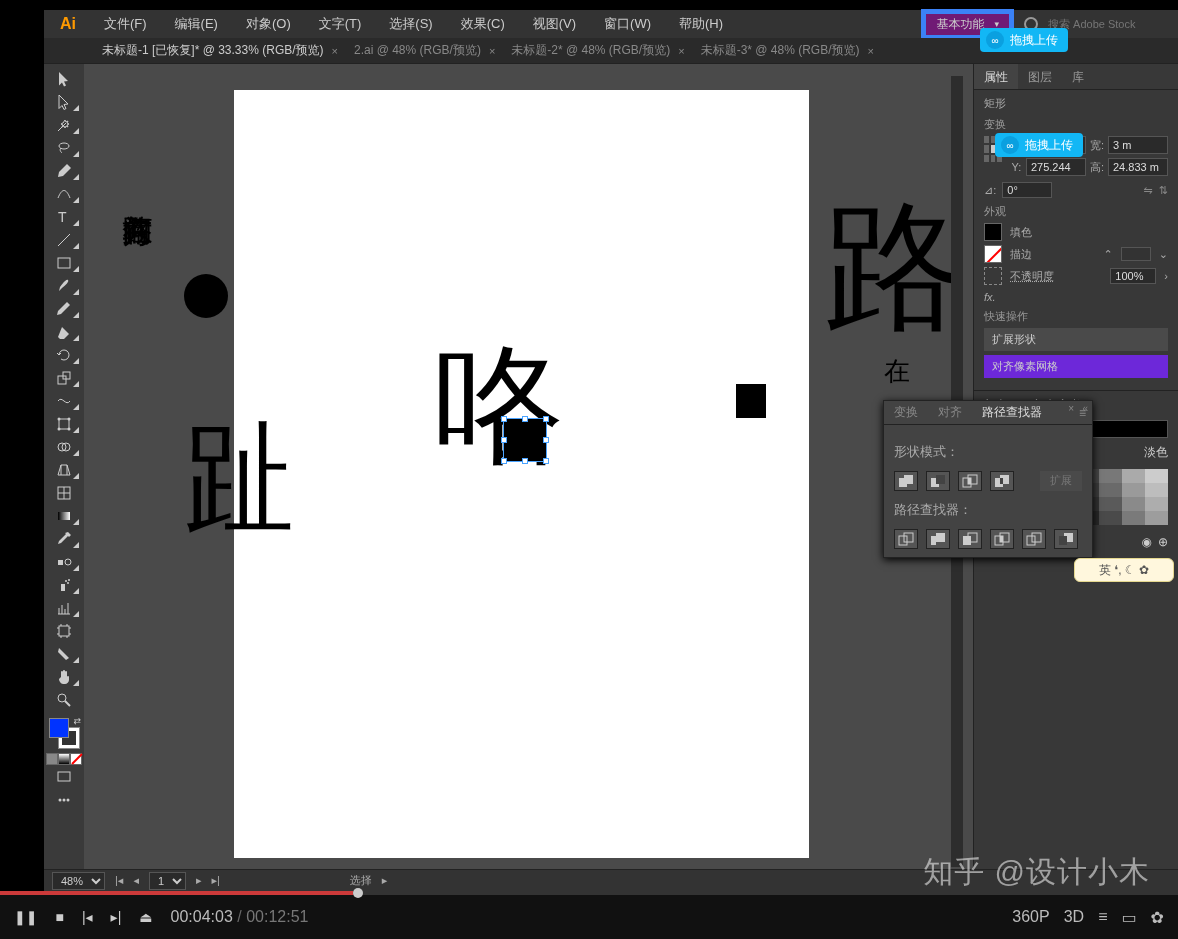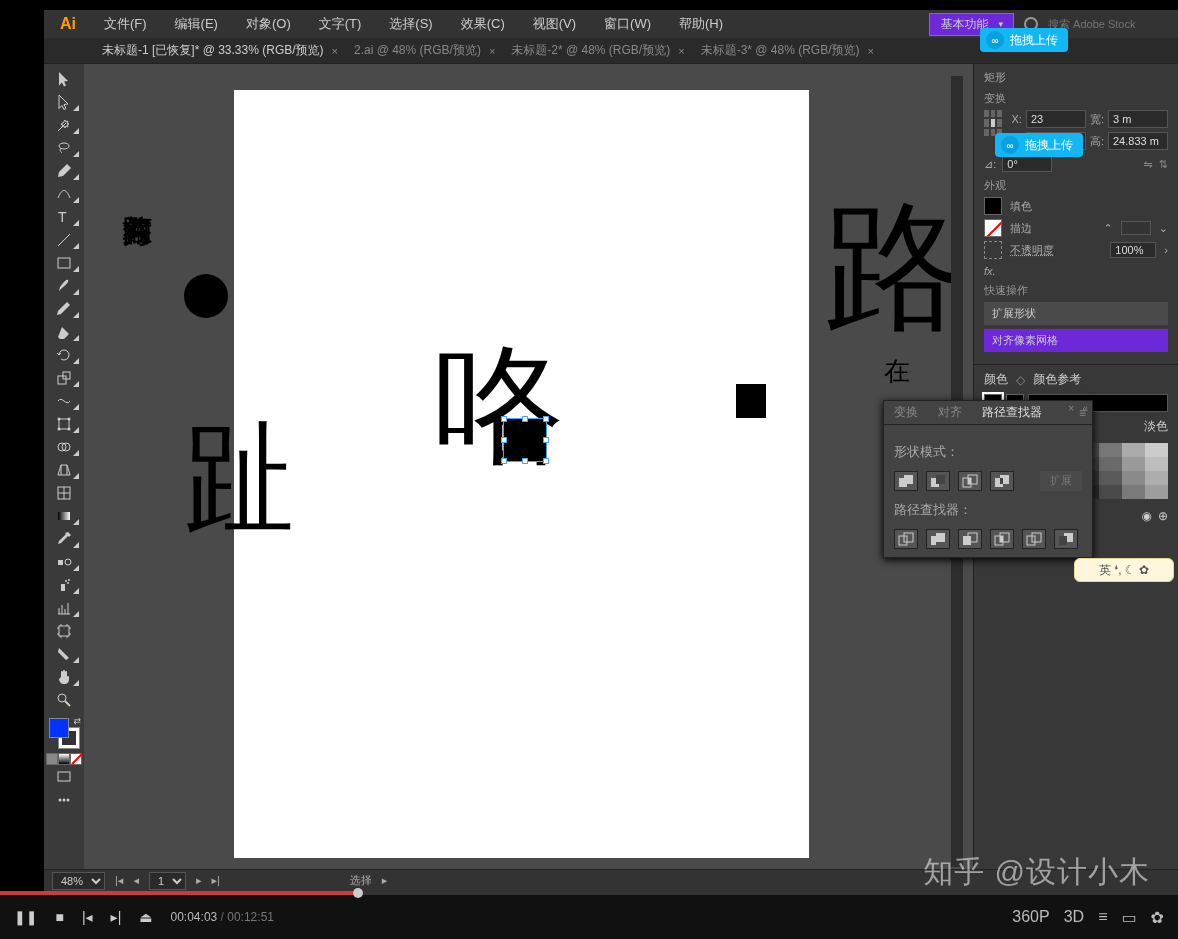--- a/index.html
+++ b/index.html
@@ -2,21 +2,21 @@
 <html><head>
 <meta charset="utf-8">
 <style>
 * { margin:0; padding:0; box-sizing:border-box; font-family: "Microsoft YaHei", Arial, sans-serif; }
 body { background:#000; width:1178px; height:939px; overflow:hidden; position:relative; color:#ccc; font-size:12px; }
 .app { position:absolute; left:44px; top:10px; right:0; bottom:48px; background:#333; display:flex; flex-direction:column; }
 .menubar { height:28px; background:#333; display:flex; align-items:center; padding-left:6px; gap:8px; }
 .ai-logo { color:#ff9a00; font-weight:bold; font-size:16px; padding:0 10px; }
 .menu-item { padding:4px 10px; color:#ccc; cursor:pointer; font-size:13px; }
 .menubar-right { margin-left:auto; display:flex; align-items:center; gap:10px; padding-right:20px; }
-.workspace-sel { background:#6d28d9; border:1px solid #3b82f6; padding:2px 10px; display:flex; align-items:center; gap:6px; }
+.workspace-sel { background:#701a75; border:5px solid #3b82f6; padding:2px 10px; display:flex; align-items:center; gap:6px; }
 .workspace-sel::after { content:"▾"; font-size:9px; margin-left:4px; }
 .search-ico { width:14px; height:14px; border:2px solid #999; border-radius:50%; position:relative; }
 .search-ico::after { content:""; position:absolute; width:6px; height:2px; background:#999; transform:rotate(45deg); bottom:-3px; right:-4px; }
 .doc-tabs { height:26px; background:#2a2a2a; display:flex; align-items:center; padding-left:50px; border-bottom:1px solid #222; }
 .doc-tab { padding:4px 8px; color:#888; font-size:12px; display:flex; align-items:center; gap:8px; }
 .doc-tab.active { color:#ccc; }
 .doc-tab .close { font-size:11px; color:#888; }
 .main-row { flex:1; display:flex; min-height:0; }
 .toolbar { width:40px; background:#3a3a3a; display:flex; flex-direction:column; align-items:center; padding-top:4px; gap:1px; }
 .tool { width:34px; height:22px; display:flex; align-items:center; justify-content:center; color:#ccc; position:relative; cursor:pointer; }
@@ -67,21 +67,21 @@
 .gray-grid { display:grid; grid-template-columns:repeat(8,1fr); gap:0; margin-top:8px;}
 .gray-grid div { height:14px; }
 .status-bar { height:22px; background:#333; display:flex; align-items:center; padding:0 8px; gap:10px; font-size:11px; color:#aaa; border-top:1px solid #222;}
 .status-bar select { background:#2a2a2a; color:#ccc; border:1px solid #555; font-size:11px; padding:1px 4px;}
 .video-controls { position:absolute; left:0; right:0; bottom:0; height:48px; background:#111; }
 .progress { height:4px; background:#333; position:relative; }
 .progress-fill { height:100%; background:#cc3a3a; width:30%; }
 .progress-knob { position:absolute; left:30%; top:-3px; width:10px; height:10px; background:#ccc; border-radius:50%; }
 .vc-row { display:flex; align-items:center; height:44px; padding:0 14px; gap:18px; color:#ccc; }
 .vc-btn { font-size:14px; cursor:pointer; }
-.vc-time { font-size:12px; color:#bbb; }
+.vc-time { font-size:16px; color:#bbb; }
 .vc-right { margin-left:auto; display:flex; align-items:center; gap:14px; font-size:16px; color:#bbb;}
 .watermark { position:absolute; right:28px; bottom:46px; font-size:30px; color:rgba(220,220,220,0.65); font-weight:500; letter-spacing:1px; z-index:10; pointer-events:none; }
 .upload-pill { position:absolute; background:#12b7f5; color:#fff; font-size:12px; padding:3px 10px 3px 6px; border-radius:4px; display:flex; align-items:center; gap:6px; z-index:20;}
 .upload-pill .cloud { width:18px; height:18px; background:#0aa0e0; border-radius:50%; display:flex; align-items:center; justify-content:center; font-size:10px;}
 .float-badge { position:absolute; right:4px; top:558px; width:100px; height:24px; background:#fff7dd; border:1px solid #e5d88f; border-radius:6px; display:flex; align-items:center; justify-content:center; gap:6px; font-size:12px; color:#555; z-index:15; }
 .scrollbar-v { position:absolute; right:215px; top:66px; bottom:24px; width:12px; background:#2d2d2d; }
 .artboard-shape { position:absolute; background:#000; }
 </style>
 </head>
 <body>
@@ -332,20 +332,25 @@
           <div class="handle h-br"></div>
       </div>
       <div class="artboard-shape" style="left:652px; top:320px; width:30px; height:34px;"></div>
       <div class="offcanvas-text" style="left:740px; top:110px; font-size:140px; font-family:SimSun,serif;">路</div>
       <div class="offcanvas-text" style="left:800px; top:290px; font-size:26px; font-family:SimSun,serif;">在</div>
     </div>
 
     <div class="scrollbar-v"></div>
 
     <div class="right-panels">
+      <div class="panel-tabs">
+        <div class="panel-tab active">属性</div>
+        <div class="panel-tab">图层</div>
+        <div class="panel-tab">库</div>
+      </div>
       <div class="panel-sec">
         <div>矩形</div>
         <div class="sec-title">变换</div>
         <div style="display:flex; align-items:flex-start; gap:4px;">
           <div class="ref-point">
               <div></div>
               <div></div>
               <div></div>
               <div></div>
               <div style="background:#ccc"></div>

